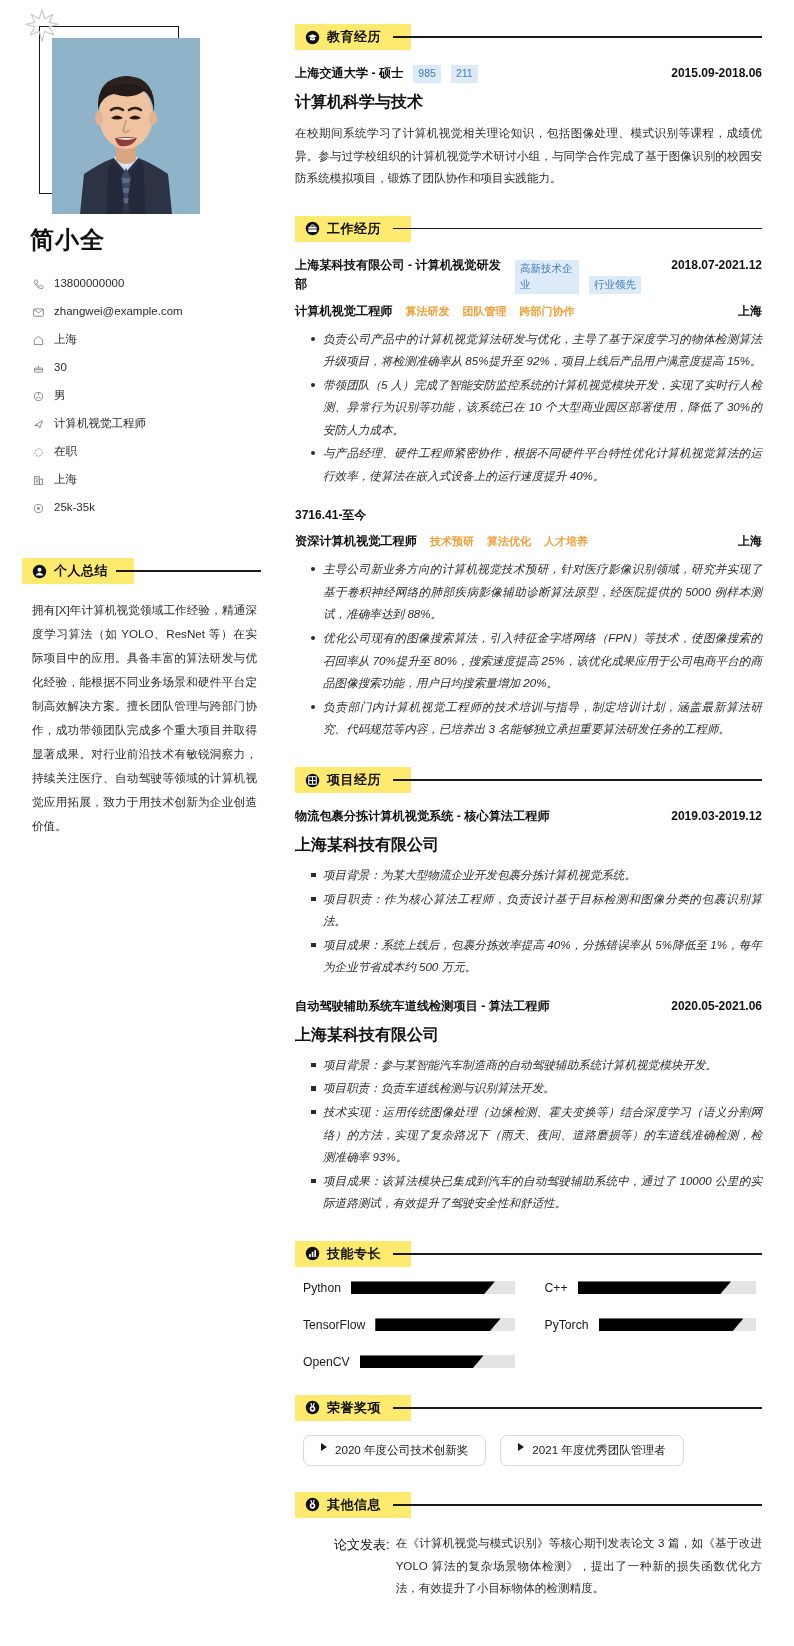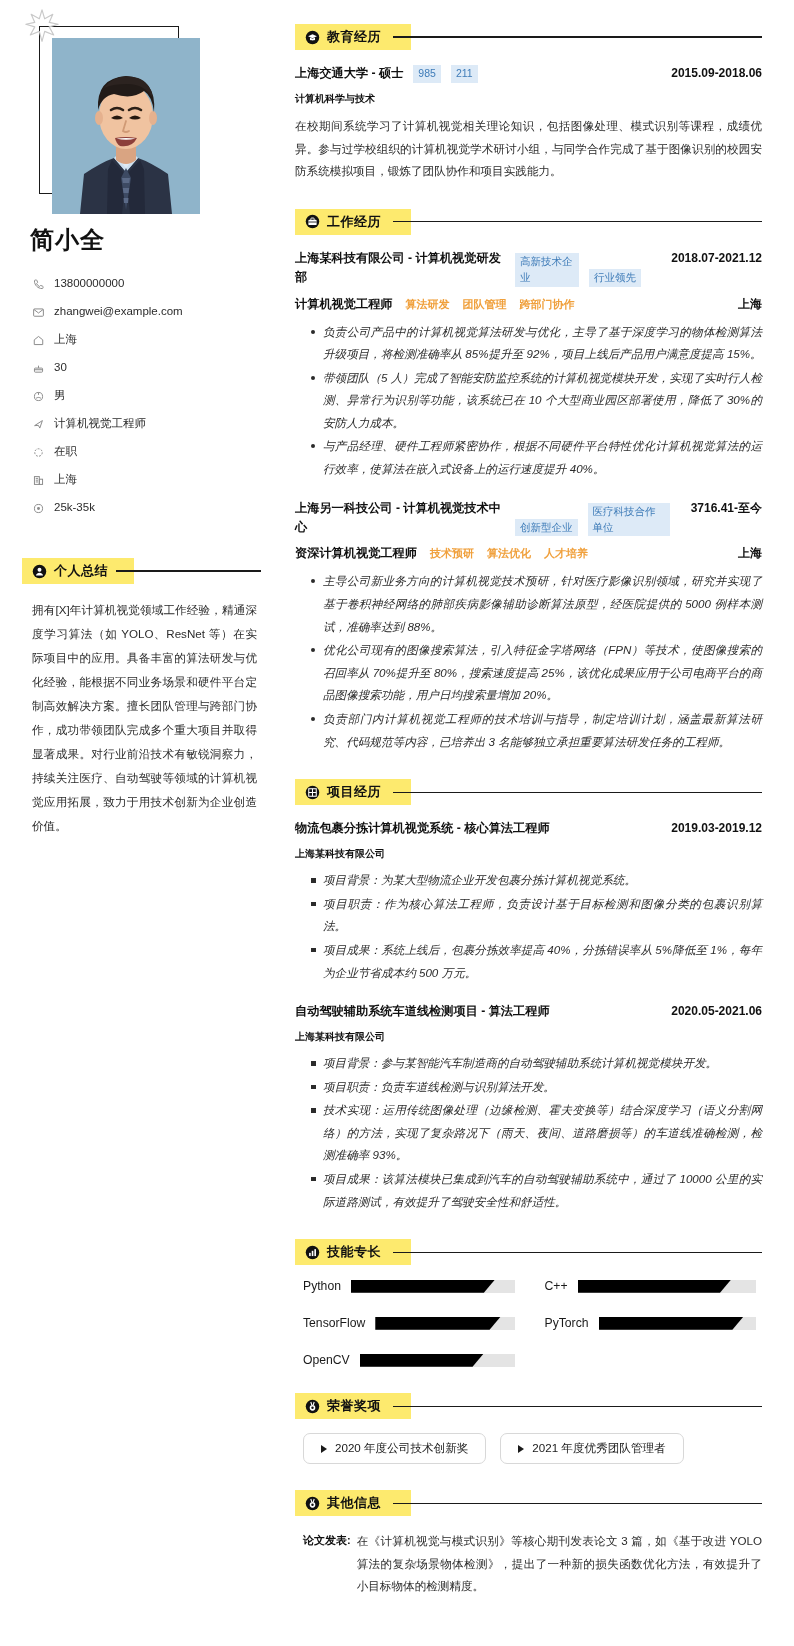--- a/index.html
+++ b/index.html
@@ -216,21 +216,21 @@
     font-weight: bold;
   }
   .role-loc {
     font-size: 12px;
     font-weight: bold;
     color: #111;
     white-space: nowrap;
   }
 
   .sub-org {
-    font-size: 10px;
+    font-size: 16px;
     font-weight: bold;
     color: #111;
     margin-top: 9px;
   }
 
   .desc {
     margin-top: 9px;
     font-size: 11.6px;
     line-height: 1.95;
     color: #2b2b2b;
@@ -302,21 +302,20 @@
   
   .awards-row {
     display: flex;
     gap: 14px;
     margin-top: 6px;
     padding-left: 8px;
     flex-wrap: wrap;
   }
   .award-chip {
     display: flex;
-    align-items: center;
     gap: 8px;
     border: 1px solid #d8d8d8;
     border-radius: 7px;
     padding: 7px 17px;
     font-size: 11.6px;
     color: #1a1a1a;
     background: #fff;
   }
   .award-chip .tri {
     width: 0; height: 0;
@@ -328,26 +327,27 @@
 
   
   .other-row {
     display: flex;
     align-items: flex-start;
     gap: 6px;
     padding-left: 8px;
     margin-top: 4px;
   }
   .other-label {
-    font-size: 11px;
-    font-weight: bold;
+    font-size: 13px;
+    font-weight: normal;
     color: #111;
     white-space: nowrap;
     flex: 0 0 auto;
     line-height: 1.95;
+    margin-left: 31px;
   }
   .other-text {
     font-size: 11.6px;
     line-height: 1.95;
     color: #2b2b2b;
     text-align: justify;
     flex: 1;
   }
 </style>
 </head>
@@ -569,25 +569,20 @@
         </div>
         <ul class="bullets">
           <li>负责公司产品中的计算机视觉算法研发与优化，主导了基于深度学习的物体检测算法升级项目，将检测准确率从 85%提升至 92%，项目上线后产品用户满意度提高 15%。</li>
           <li>带领团队（5 人）完成了智能安防监控系统的计算机视觉模块开发，实现了实时行人检测、异常行为识别等功能，该系统已在 10 个大型商业园区部署使用，降低了 30%的安防人力成本。</li>
           <li>与产品经理、硬件工程师紧密协作，根据不同硬件平台特性优化计算机视觉算法的运行效率，使算法在嵌入式设备上的运行速度提升 40%。</li>
         </ul>
       </div>
 
       <div class="entry" style="margin-top:18px;">
         <div class="entry-row">
-          <div class="entry-left">
-            <span class="entry-title">上海另一科技公司 - 计算机视觉技术中心</span>
-            <span class="tag-blue">创新型企业</span>
-            <span class="tag-blue wide">医疗科技合作单位</span>
-          </div>
           <span class="entry-date">3716.41-至今</span>
         </div>
         <div class="role-row">
           <div class="role-left">
             <span class="role-name">资深计算机视觉工程师</span>
             <span class="tag-orange">技术预研</span>
             <span class="tag-orange">算法优化</span>
             <span class="tag-orange">人才培养</span>
           </div>
           <span class="role-loc">上海</span>

